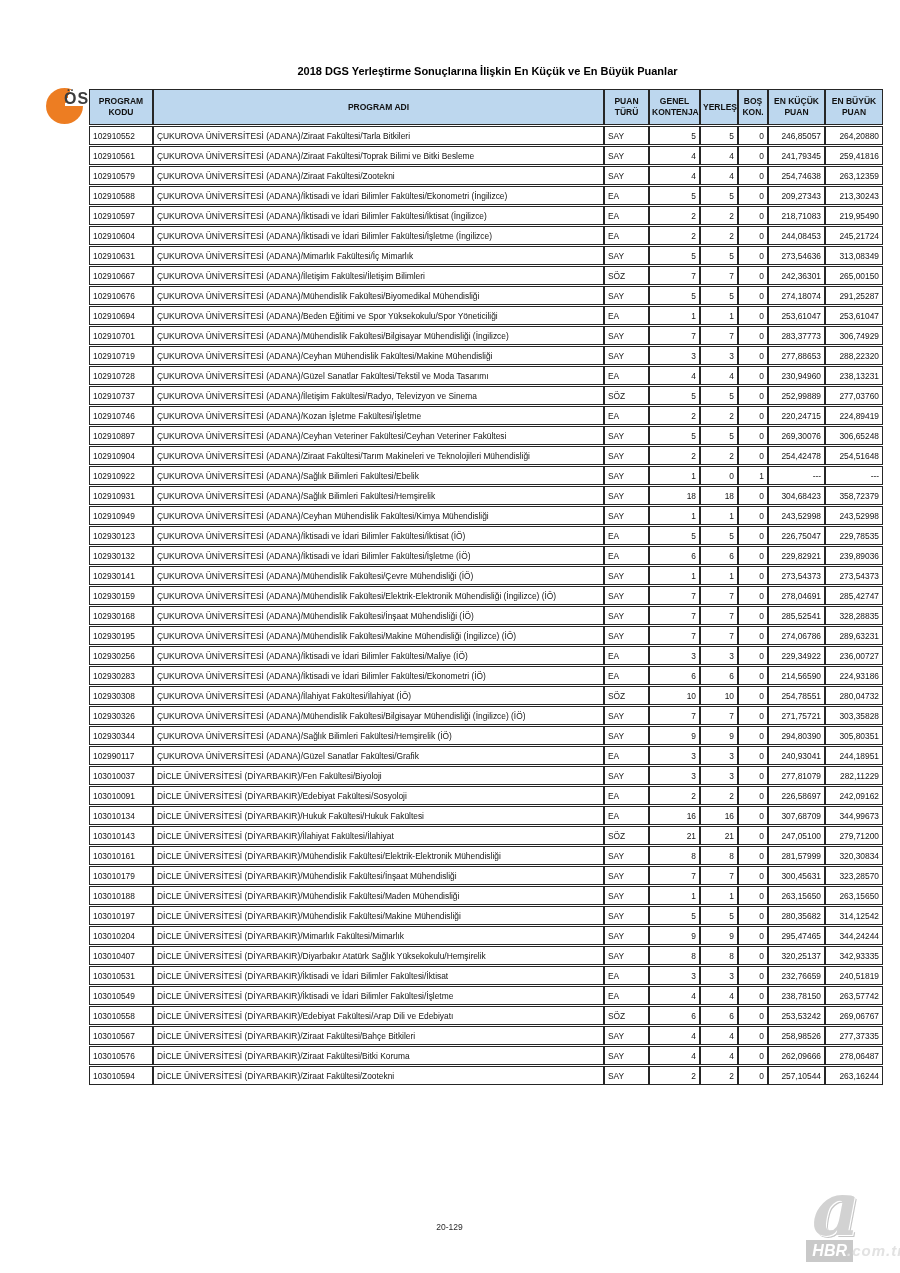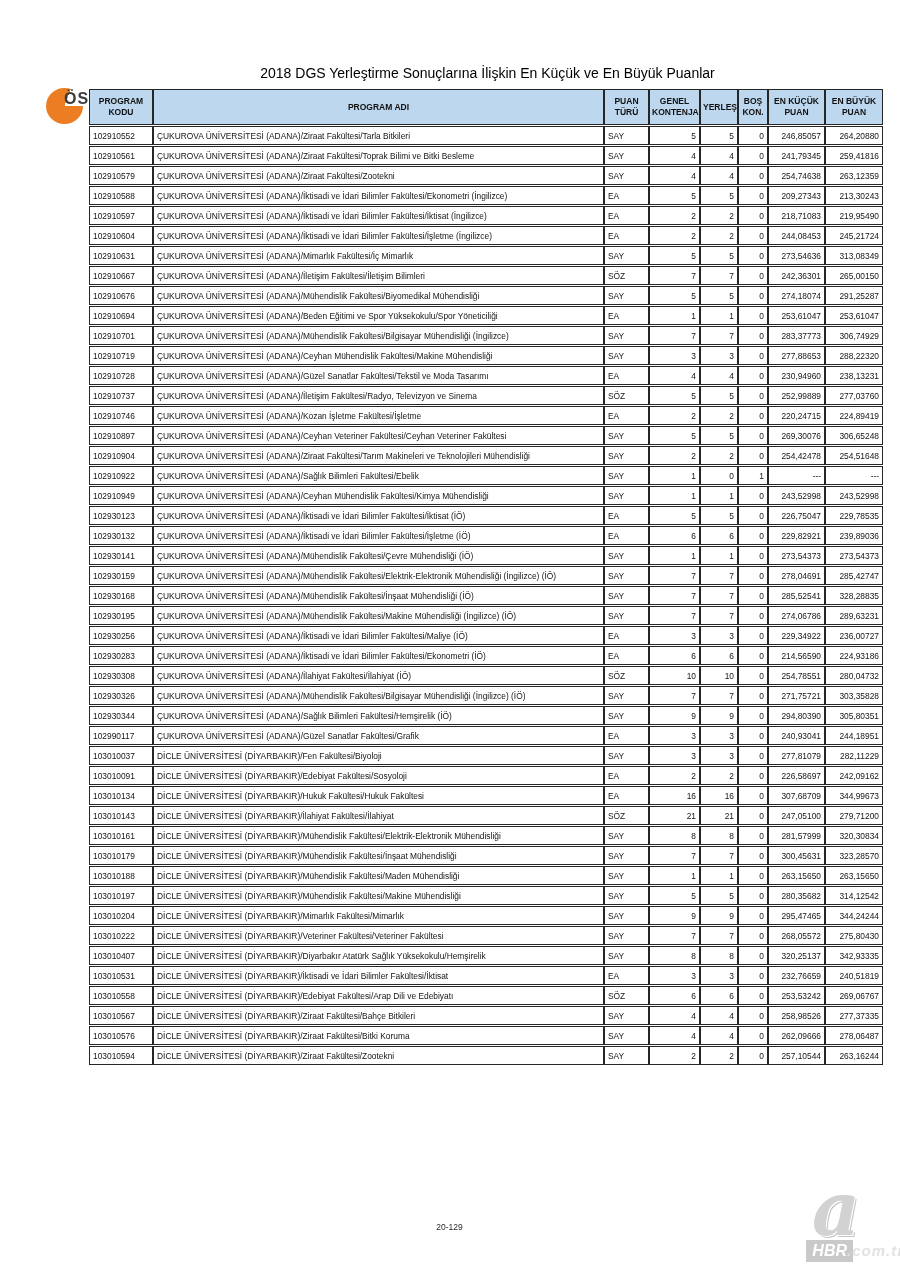--- a/index.html
+++ b/index.html
@@ -13,21 +13,21 @@
     position:absolute;left:2px;top:4px;width:37px;height:36px;border-radius:50%;
     background:conic-gradient(from 20deg,#ffffff 0 70deg,var(--orange) 70deg 360deg);
   }
   .logo-text{
     position:absolute;left:20px;top:6px;font-size:16px;font-weight:bold;color:#3c3c3c;
     letter-spacing:1px;
   }
   
   .title{
     position:absolute;left:75px;right:0;top:65px;text-align:center;
-    font-size:14px;font-weight:normal;color:#000000;
+    font-size:11px;font-weight:bold;color:#000000;
   }
   
   table.res{
     position:absolute;left:57px;top:88px;width:794px;
     border-collapse:separate;border-spacing:0 1px;table-layout:fixed;padding-left:32px;
   }
   table.res th,table.res td{
     border:1px solid #262626;overflow:hidden;white-space:nowrap;
     padding:0 3px;box-sizing:border-box;
   }
@@ -269,20 +269,30 @@
           <td class="al">102910922</td>
           <td class="al">ÇUKUROVA ÜNİVERSİTESİ (ADANA)/Sağlık Bilimleri Fakültesi/Ebelik</td>
           <td class="al">SAY</td>
           <td class="ar">1</td>
           <td class="ar">0</td>
           <td class="ar">1</td>
           <td class="ar">---</td>
           <td class="ar">---</td>
         </tr>
         <tr>
+          <td class="al">102910931</td>
+          <td class="al">ÇUKUROVA ÜNİVERSİTESİ (ADANA)/Sağlık Bilimleri Fakültesi/Hemşirelik</td>
+          <td class="al">SAY</td>
+          <td class="ar">18</td>
+          <td class="ar">18</td>
+          <td class="ar">0</td>
+          <td class="ar">304,68423</td>
+          <td class="ar">358,72379</td>
+        </tr>
+        <tr>
           <td class="al">102910949</td>
           <td class="al">ÇUKUROVA ÜNİVERSİTESİ (ADANA)/Ceyhan Mühendislik Fakültesi/Kimya Mühendisliği</td>
           <td class="al">SAY</td>
           <td class="ar">1</td>
           <td class="ar">1</td>
           <td class="ar">0</td>
           <td class="ar">243,52998</td>
           <td class="ar">243,52998</td>
         </tr>
         <tr>
@@ -489,48 +499,48 @@
           <td class="al">103010204</td>
           <td class="al">DİCLE ÜNİVERSİTESİ (DİYARBAKIR)/Mimarlık Fakültesi/Mimarlık</td>
           <td class="al">SAY</td>
           <td class="ar">9</td>
           <td class="ar">9</td>
           <td class="ar">0</td>
           <td class="ar">295,47465</td>
           <td class="ar">344,24244</td>
         </tr>
         <tr>
-          <td class="al">103010222</td>
-          <td class="al">DİCLE ÜNİVERSİTESİ (DİYARBAKIR)/Veteriner Fakültesi/Veteriner Fakültesi</td>
-          <td class="al">SAY</td>
-          <td class="ar">7</td>
-          <td class="ar">7</td>
-          <td class="ar">0</td>
-          <td class="ar">268,05572</td>
-          <td class="ar">275,80430</td>
-        </tr>
-        <tr>
           <td class="al">103010407</td>
           <td class="al">DİCLE ÜNİVERSİTESİ (DİYARBAKIR)/Diyarbakır Atatürk Sağlık Yüksekokulu/Hemşirelik</td>
           <td class="al">SAY</td>
           <td class="ar">8</td>
           <td class="ar">8</td>
           <td class="ar">0</td>
           <td class="ar">320,25137</td>
           <td class="ar">342,93335</td>
         </tr>
         <tr>
           <td class="al">103010531</td>
           <td class="al">DİCLE ÜNİVERSİTESİ (DİYARBAKIR)/İktisadi ve İdari Bilimler Fakültesi/İktisat</td>
           <td class="al">EA</td>
           <td class="ar">3</td>
           <td class="ar">3</td>
           <td class="ar">0</td>
           <td class="ar">232,76659</td>
           <td class="ar">240,51819</td>
+        </tr>
+        <tr>
+          <td class="al">103010549</td>
+          <td class="al">DİCLE ÜNİVERSİTESİ (DİYARBAKIR)/İktisadi ve İdari Bilimler Fakültesi/İşletme</td>
+          <td class="al">EA</td>
+          <td class="ar">4</td>
+          <td class="ar">4</td>
+          <td class="ar">0</td>
+          <td class="ar">238,78150</td>
+          <td class="ar">263,57742</td>
         </tr>
         <tr>
           <td class="al">103010558</td>
           <td class="al">DİCLE ÜNİVERSİTESİ (DİYARBAKIR)/Edebiyat Fakültesi/Arap Dili ve Edebiyatı</td>
           <td class="al">SÖZ</td>
           <td class="ar">6</td>
           <td class="ar">6</td>
           <td class="ar">0</td>
           <td class="ar">253,53242</td>
           <td class="ar">269,06767</td>

